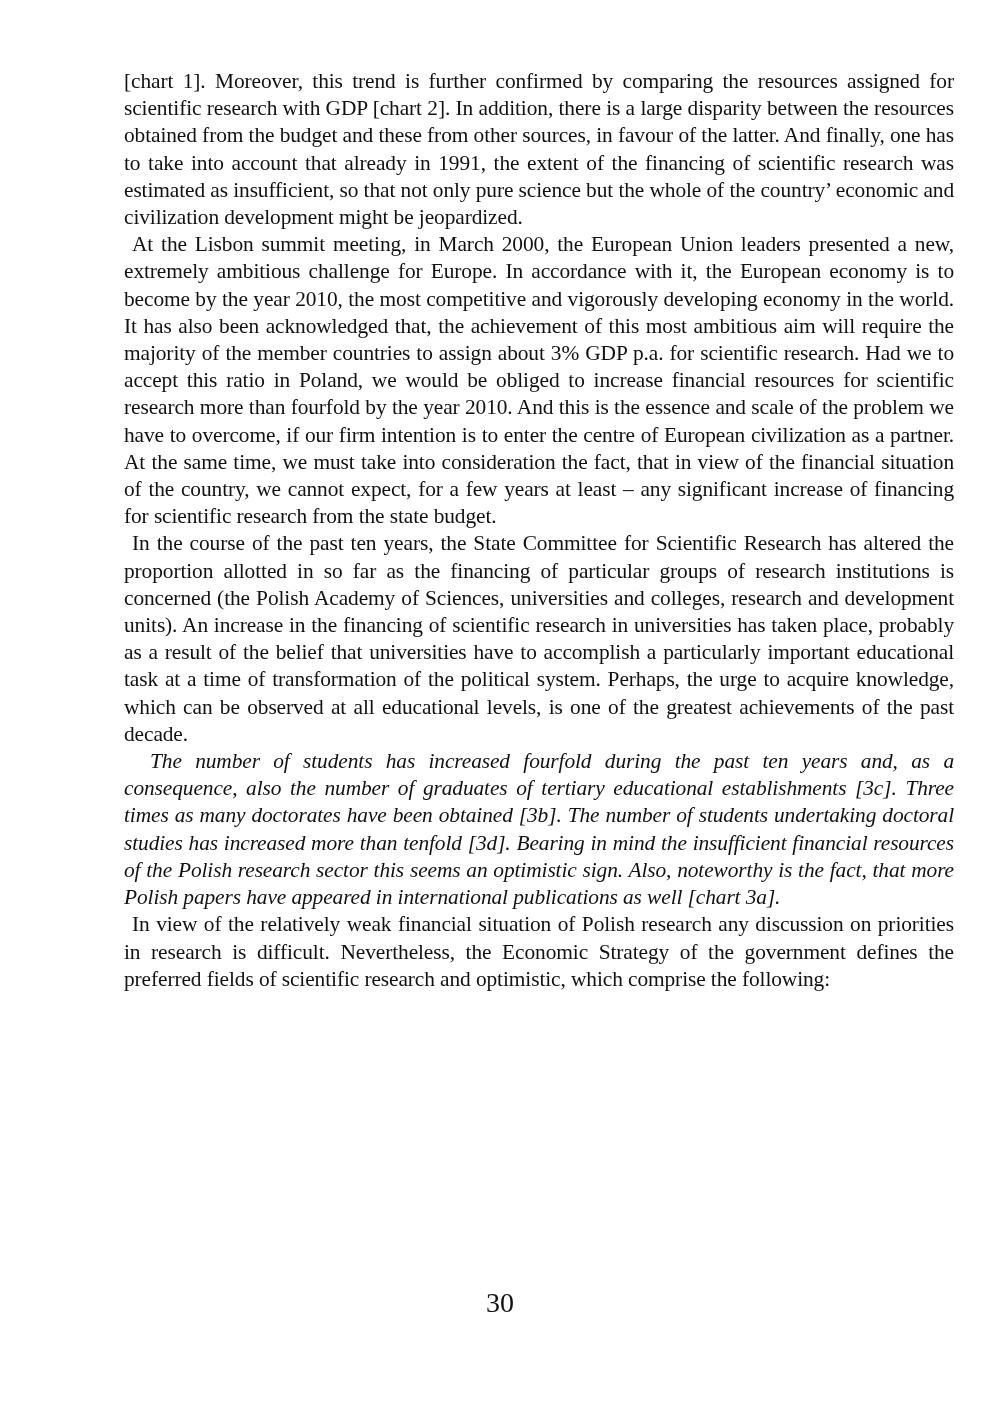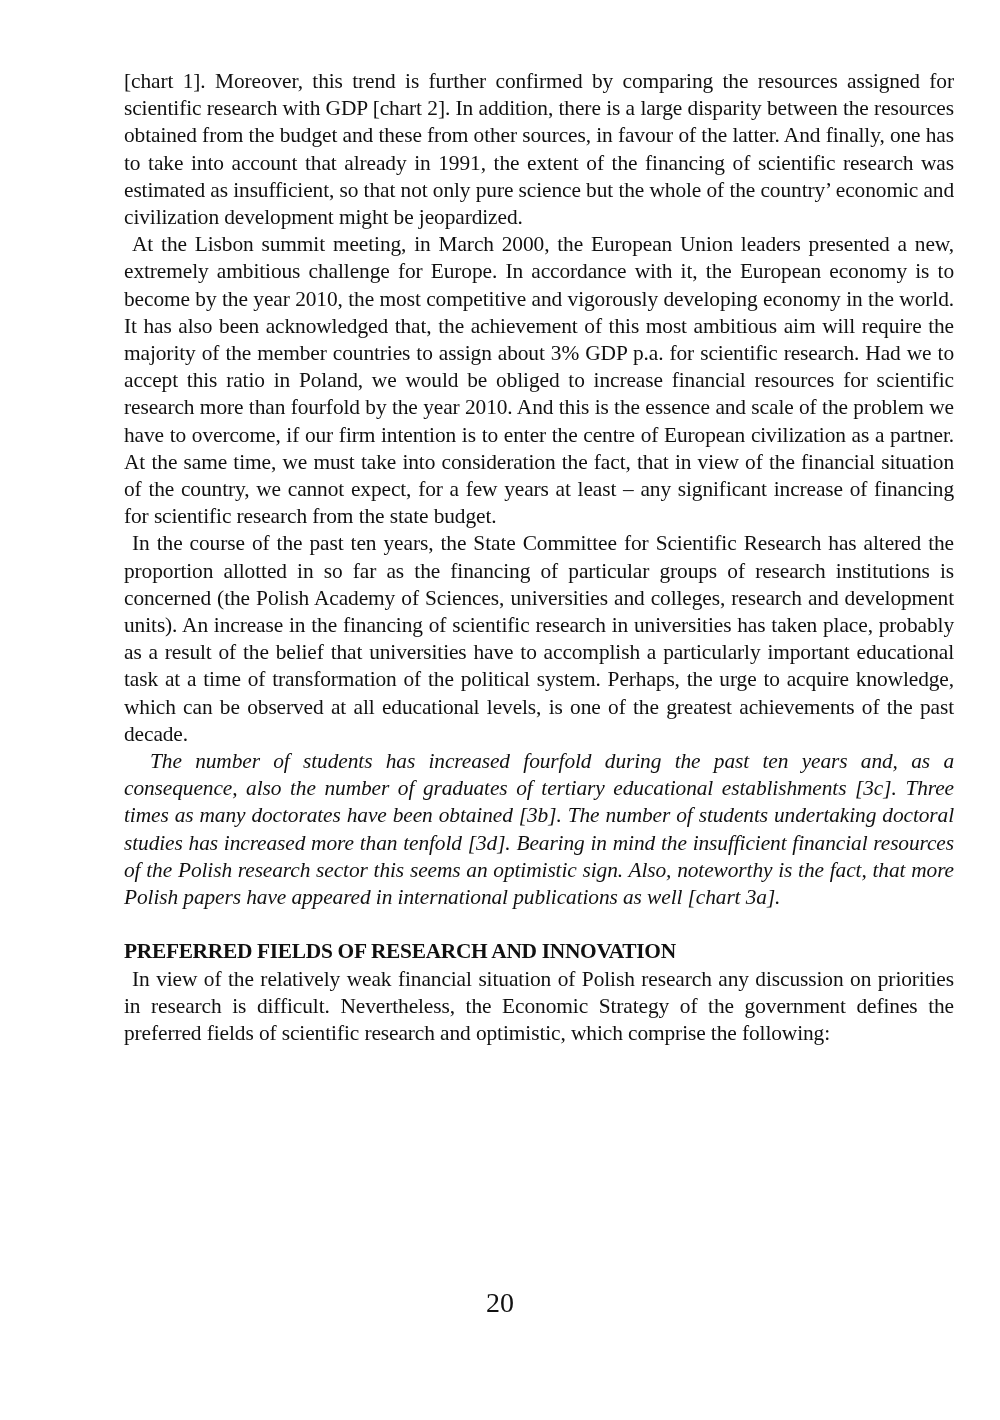--- a/index.html
+++ b/index.html
@@ -55,17 +55,16 @@
     }
   </style>
 </head>
 <body>
 
 <div class="page">
   <p class="para first">[chart 1]. Moreover, this trend is further confirmed by comparing the resources assigned for scientific research with GDP [chart 2].  In addition, there is a large disparity between the resources obtained from the budget and these from other sources, in favour of the latter. And finally, one has to take into account that already in 1991, the extent of the financing of scientific research was estimated as insufficient, so that not only pure science but the whole of the country’ economic and civilization development might be jeopardized.</p>
   <p class="para">At the Lisbon summit meeting, in March 2000, the European Union leaders presented a new, extremely ambitious challenge for Europe. In accordance with it, the European economy is to become by the year 2010, the most competitive and vigorously developing economy in the world. It has also been acknowledged that, the achievement of this most ambitious aim will require the majority of the member countries to assign about 3% GDP p.a. for scientific research. Had we to accept this ratio in Poland, we would be obliged to increase financial resources for scientific research more than fourfold by the year 2010. And this is the essence and scale of the problem we have to overcome, if our firm intention is to enter the centre of European civilization as a partner. At the same time, we must take into consideration the fact, that in view of the financial situation of the country, we cannot expect, for a few years at least – any significant increase of financing for scientific research from the state budget.</p>
   <p class="para">In the course of the past ten years, the State Committee for Scientific Research has altered the proportion allotted in so far as the financing of particular groups of research institutions is concerned (the Polish Academy of Sciences, universities and colleges, research and development units). An increase in the financing of scientific research in universities has taken place, probably as a result of the belief that universities have to accomplish a particularly important educational task at a time of transformation of the political system. Perhaps, the urge to acquire knowledge, which can be observed at all educational levels, is one of the greatest achievements of the past decade.</p>
   <p class="para indent-more">The number of students has increased fourfold during the past ten years and, as a consequence, also the number of graduates of tertiary educational establishments [3c]. Three times as many doctorates have been obtained [3b]. The number of students undertaking doctoral studies has increased more than tenfold [3d].  Bearing in mind the insufficient financial resources of the Polish research sector   this seems an optimistic sign. Also, noteworthy is the fact, that more Polish papers have appeared in international publications as well [chart 3a].</p>
-  <h2 class="heading">PREFERRED FIELDS OF RESEARCH AND INNOVATION</h2>
   <p class="para">In view of the relatively weak financial situation of Polish research any discussion on priorities in research is difficult. Nevertheless, the Economic Strategy of the government defines the preferred fields of scientific research and optimistic, which comprise the following:</p>
 </div>
 
-<div class="page-number">20</div>
+<div class="page-number">30</div>
 
 </body></html>

